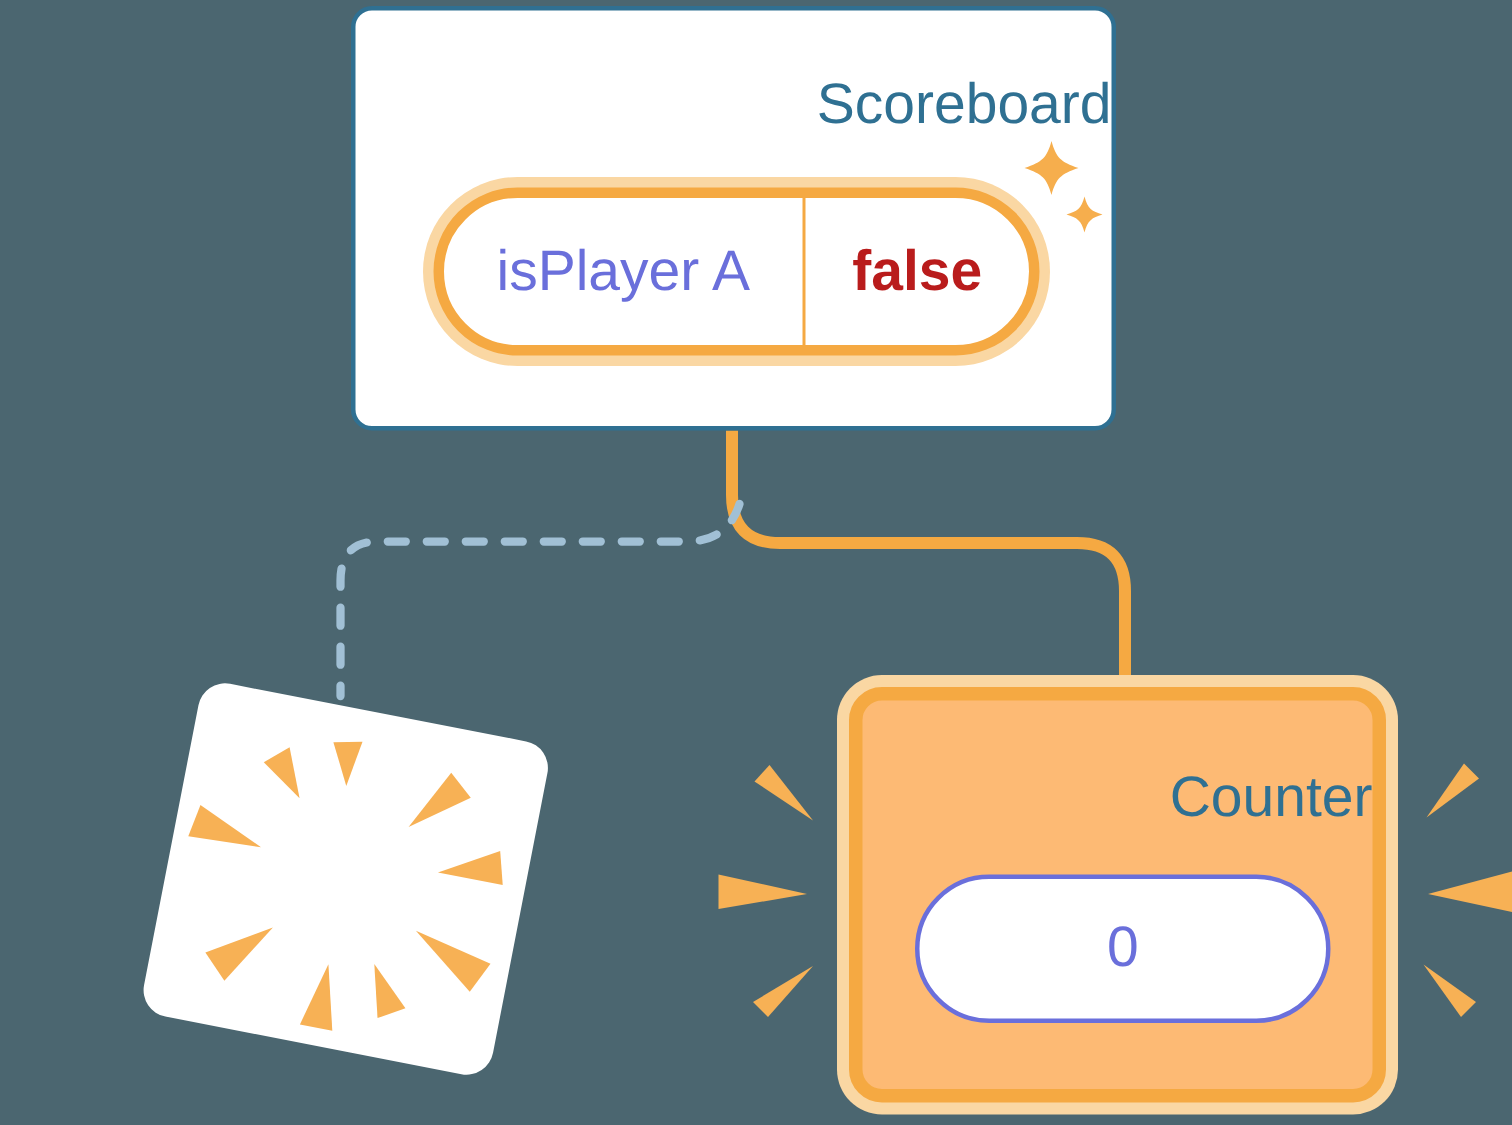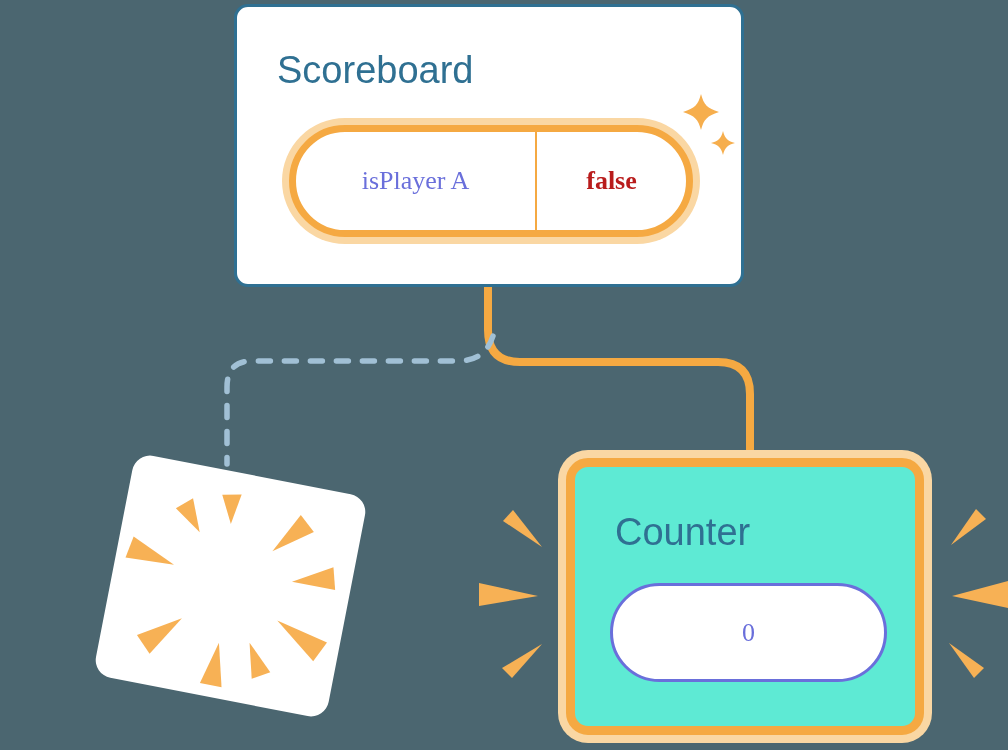--- a/index.html
+++ b/index.html
@@ -13,47 +13,47 @@
   .connectors{z-index:0;}
   .overlay{z-index:3;}
 
   
   .scoreboard-card{
     position:absolute;left:234px;top:4px;width:510px;height:283px;
     box-sizing:border-box;background:#ffffff;
     border:3px solid #2F7092;border-radius:14px;z-index:1;
   }
   .card-title{
-    position:absolute;left:0;width:100%;text-align:left;
-    color:#2F7092;font-size:38px;font-weight:500;line-height:42px;margin-left:40px;
+    position:absolute;left:0;width:100%;text-align:right;
+    color:#2F7092;font-size:38px;font-weight:500;line-height:42px;
   }
   .scoreboard-card .card-title{top:42px;}
 
   
   .pill{
     position:absolute;box-sizing:border-box;background:#ffffff;
     display:flex;align-items:stretch;
   }
   .pill-orange{
     left:52px;top:118px;width:404px;height:112px;
     border:7px solid #F5A942;border-radius:60px;
     box-shadow:0 0 0 7px #FAD7A3;
   }
   .pill-cell{
     display:flex;align-items:center;justify-content:center;
-    font-size:26px;color:#6A6FDB;font-family:Liberation Serif, serif;
+    font-size:38px;color:#6A6FDB;
   }
   .pill-orange .pill-cell-label{width:239px;border-right:2px solid #F5A942;}
   .pill-orange .pill-cell-value{flex:1;}
   .pill-orange .pill-value{font-weight:700;color:#b91c1c;}
 
   
   .counter-card{
     position:absolute;left:566px;top:458px;width:358px;height:277px;
-    box-sizing:border-box;background:#5eead4;
+    box-sizing:border-box;background:#fdba74;
     border:9px solid #F5A942;border-radius:22px;
     box-shadow:0 0 0 8px #FAD7A3;z-index:1;
   }
   .counter-card .card-title{top:44px;}
   .pill-purple{
     left:35px;top:116px;width:277px;height:99px;
     border:3px solid #6A6FDB;border-radius:52px;
   }
   .pill-purple .pill-cell-label{width:174px;border-right:2px solid #6A6FDB;}
   .pill-purple .pill-cell-value{flex:1;}

